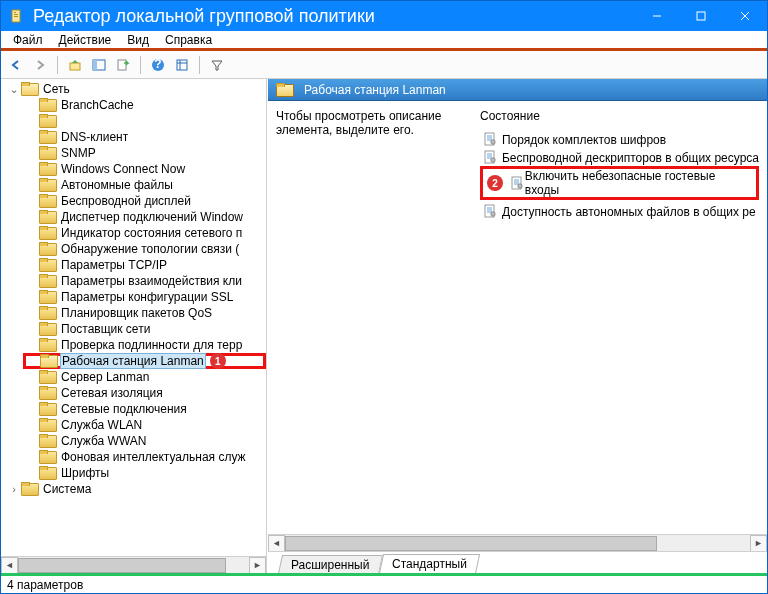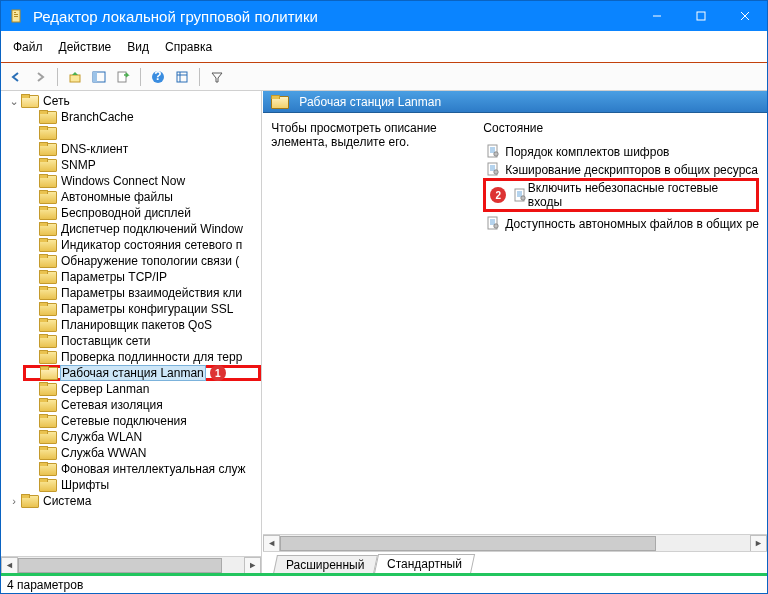--- a/index.html
+++ b/index.html
@@ -1,27 +1,27 @@
 <!DOCTYPE html>
 <html><head>
 <meta charset="utf-8">
 <style>
 * { box-sizing: border-box; margin: 0; padding: 0; font-family: "Segoe UI", Tahoma, sans-serif; font-size: 12px; }
 body { width: 768px; height: 594px; background: #fff; display: flex; flex-direction: column; border: 1px solid #0a63c2; }
 
 
 .titlebar { background: #0a84ff; color: #fff; height: 30px; display: flex; align-items: center; padding: 0 0 0 8px; }
 .titlebar .app-icon { width: 16px; height: 16px; margin-right: 8px; display: flex; align-items: center; justify-content: center; }
-.titlebar .title { flex: 1; font-size: 15px; }
+.titlebar .title { flex: 1; font-size: 18px; }
 .win-btns { display: flex; height: 100%; }
 .win-btn { width: 44px; display: flex; align-items: center; justify-content: center; cursor: default; }
 .win-btn svg { stroke: #fff; stroke-width: 1; }
 
 
-.menubar { height: 32px; display: flex; align-items: center; padding: 8px 4px; border-bottom: 1px solid #c2410c; background:#fff;}
+.menubar { height: 20px; display: flex; align-items: center; padding: 8px 4px; border-bottom: 3px solid #c2410c; background:#fff;}
 .menubar .menu-item { padding: 2px 8px; cursor: default; }
 
 
 .toolbar { height: 28px; display: flex; align-items: center; padding: 0 4px; gap: 2px; border-bottom: 1px solid #d0d0d0; background:#fbfbfb;}
 .tbtn { width: 22px; height: 22px; display: flex; align-items: center; justify-content: center; border: 1px solid transparent; cursor:default;}
 .tsep { width: 1px; height: 18px; background: #c0c0c0; margin: 0 4px; }
 
 
 .body { flex: 1; display: flex; overflow: hidden; }
 .pane-left { width: 278px; border-right: 1px solid #d0d0d0; overflow: hidden; display:flex; flex-direction:column; }
@@ -41,21 +41,21 @@
 .node-children { padding-left: 18px; }
 .node-row.selected .node-label { background:#cde6f7; border:1px solid #7bb2db; padding:0 1px;}
 .redbox1 { border:3px solid #e11; padding:0 !important; margin-left:-2px;}
 .badge { display:inline-flex; width:16px; height:16px; background:#d33; color:#fff; border-radius:50%; align-items:center; justify-content:center; font-size:10px; font-weight:bold; margin-left:4px;}
 .badge.b2 { margin-right:6px; }
 
 
 .rhdr { background: linear-gradient(#4a9fe3,#2d7bc7); color:#fff; display:flex; align-items:center; height:22px; padding:0 8px; gap:8px; border-bottom:1px solid #1f5c97;}
 .rhdr .folder { }
 .rhdr .folder::before { border-color:#a37916;}
-.r-body { flex:1; display:flex; padding:8px 8px 0 8px; gap:12px; overflow:hidden; }
+.r-body { flex:1; display:flex; padding:8px 8px 0 8px; gap:4px; overflow:hidden; }
 .r-desc { width:200px; }
 .r-list { flex:1; overflow:hidden;}
 .col-head { color:#000000; padding-bottom:6px;}
 .policy-row { display:flex; align-items:flex-end; height:18px; gap:4px; cursor:default; white-space:nowrap; padding-left:2px;}
 .picon { width:16px; height:16px; display:flex; align-items:center; justify-content:center;}
 .picon svg { display:block; }
 .redbox2 { display:flex; align-items:center; border:3px solid #e11; padding:0 4px 0 0; margin:1px 0; }
 
 
 .rtabs { height:22px; display:flex; align-items:flex-end; padding-left:6px; border-top:1px solid #d0d0d0; background:#fff; position:relative;}
@@ -364,21 +364,21 @@
             <div class="policy-row">
       <span class="picon">
                 <svg width="14" height="14">
                   <rect x="2" y="1" width="9" height="12" fill="#fff" stroke="#9a9a9a"></rect>
                   <line x1="4" y1="4" x2="9" y2="4" stroke="#6aa7dc"></line>
                   <line x1="4" y1="6" x2="9" y2="6" stroke="#6aa7dc"></line>
                   <line x1="4" y1="8" x2="9" y2="8" stroke="#6aa7dc"></line>
                   <circle cx="10" cy="10" r="2.2" fill="#c0c0c0" stroke="#7a7a7a" stroke-width="0.8"></circle>
                 </svg>
               </span>
-              <span>Кэширование дескрипторов в общих ресурса</span>
+              <span>Беспроводной дескрипторов в общих ресурса</span>
     </div>
             <div class="redbox2">
       <span class="badge b2">2</span>
       <span class="picon">
                 <svg width="14" height="14">
                   <rect x="2" y="1" width="9" height="12" fill="#fff" stroke="#9a9a9a"></rect>
                   <line x1="4" y1="4" x2="9" y2="4" stroke="#6aa7dc"></line>
                   <line x1="4" y1="6" x2="9" y2="6" stroke="#6aa7dc"></line>
                   <line x1="4" y1="8" x2="9" y2="8" stroke="#6aa7dc"></line>
                   <circle cx="10" cy="10" r="2.2" fill="#c0c0c0" stroke="#7a7a7a" stroke-width="0.8"></circle>

